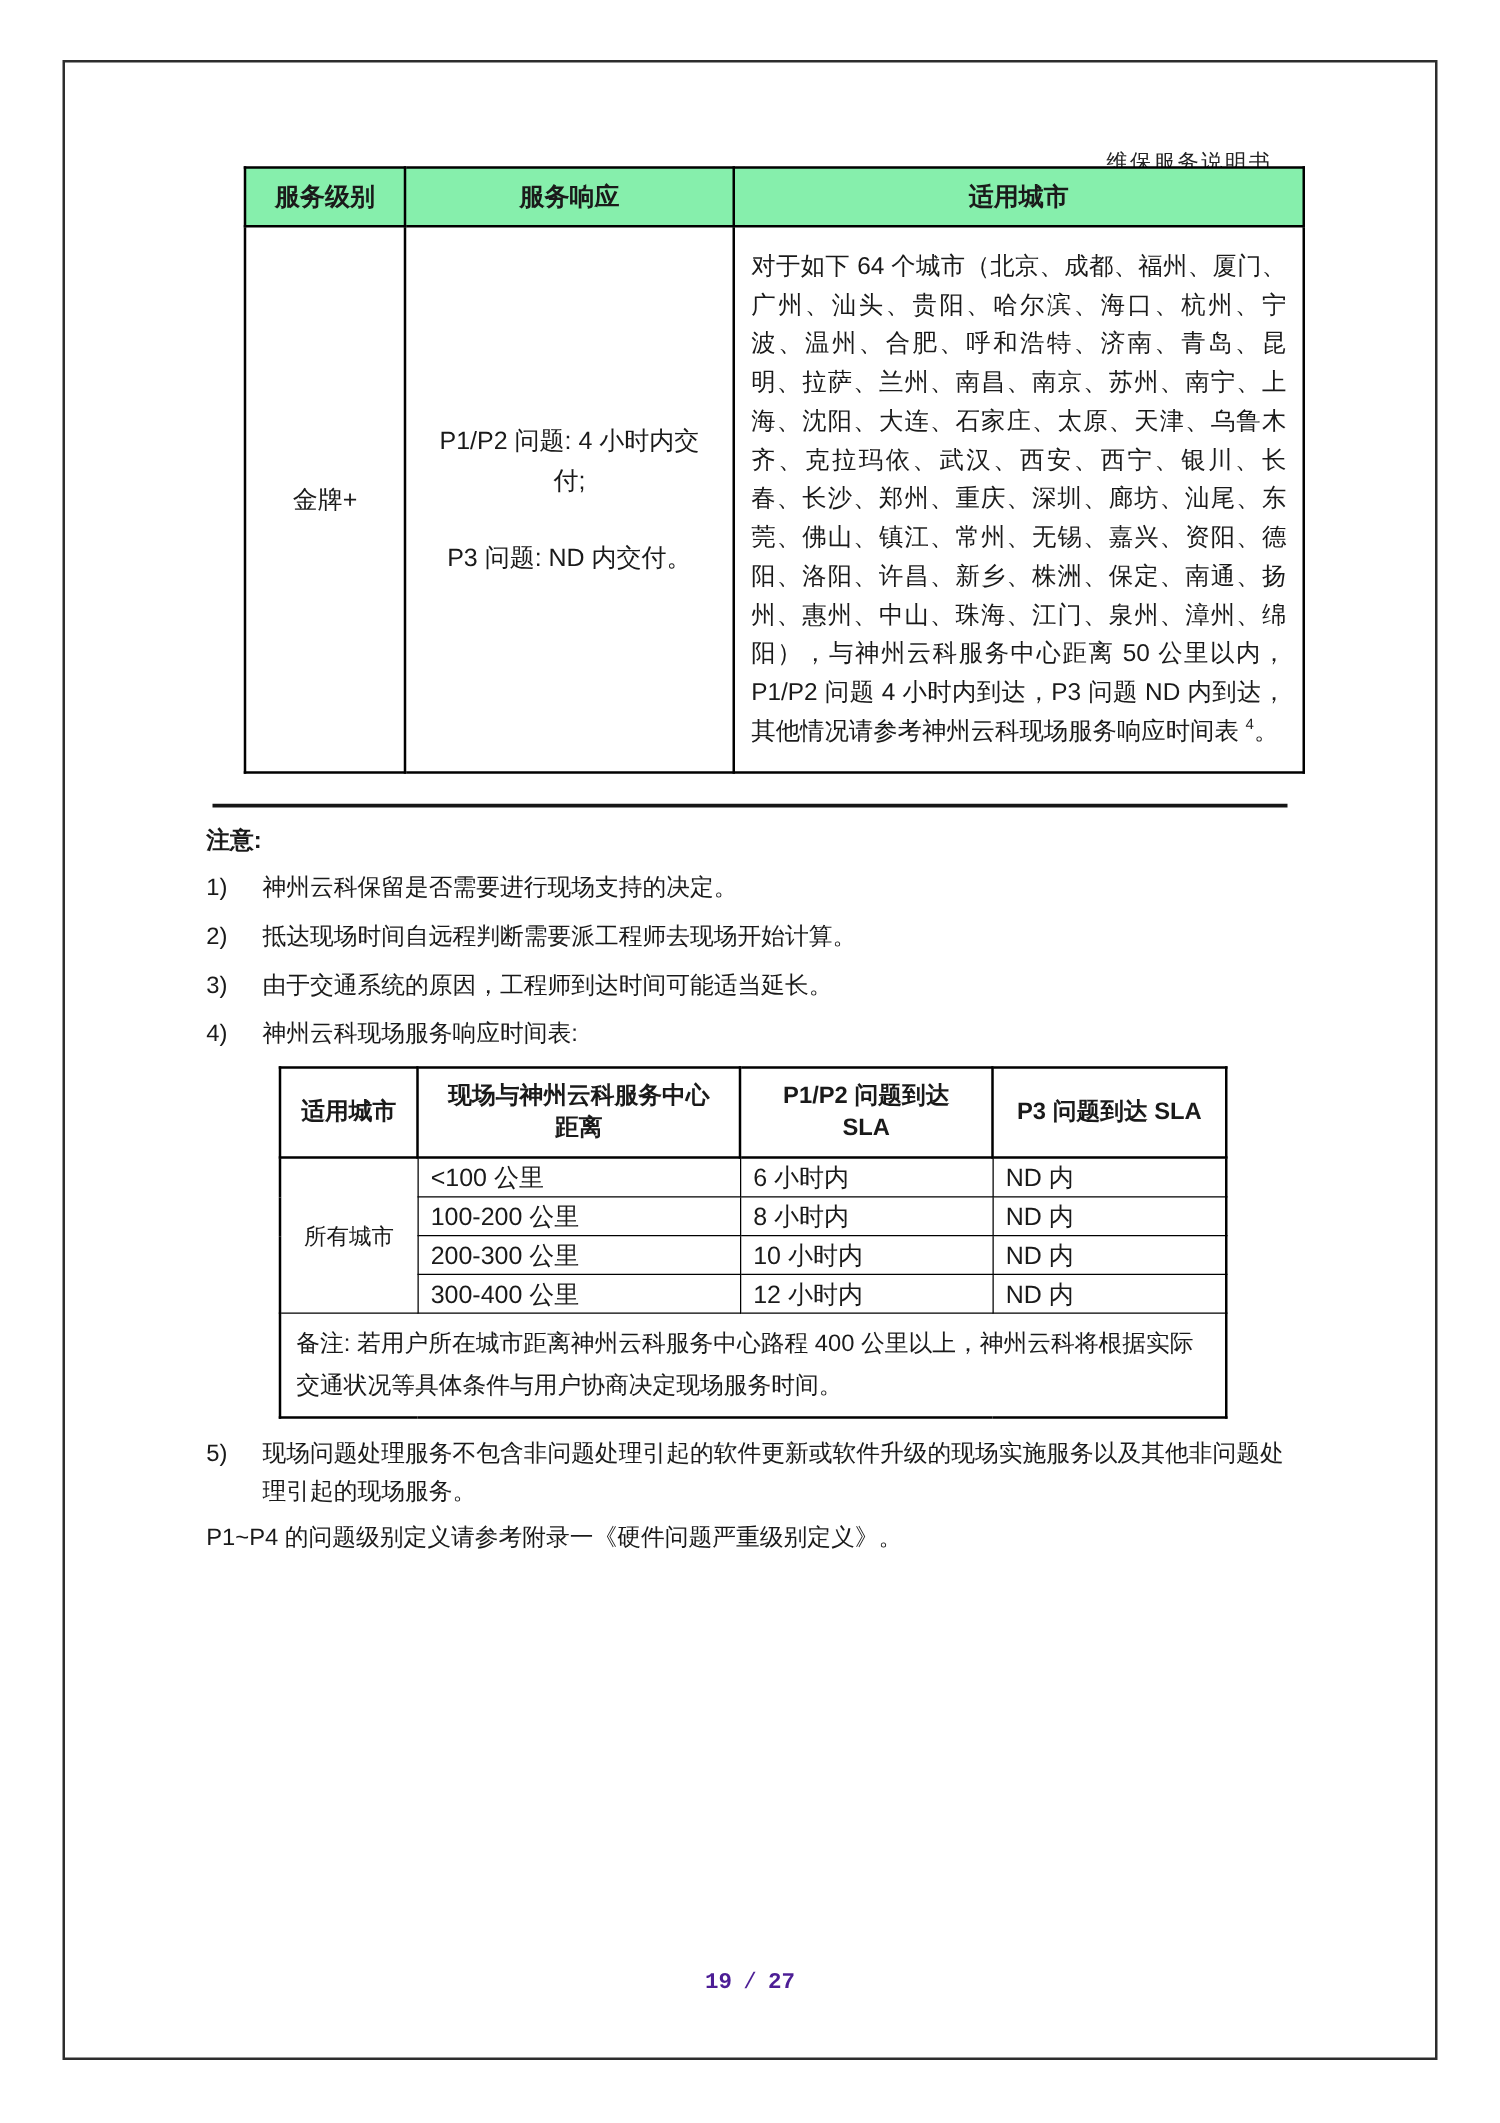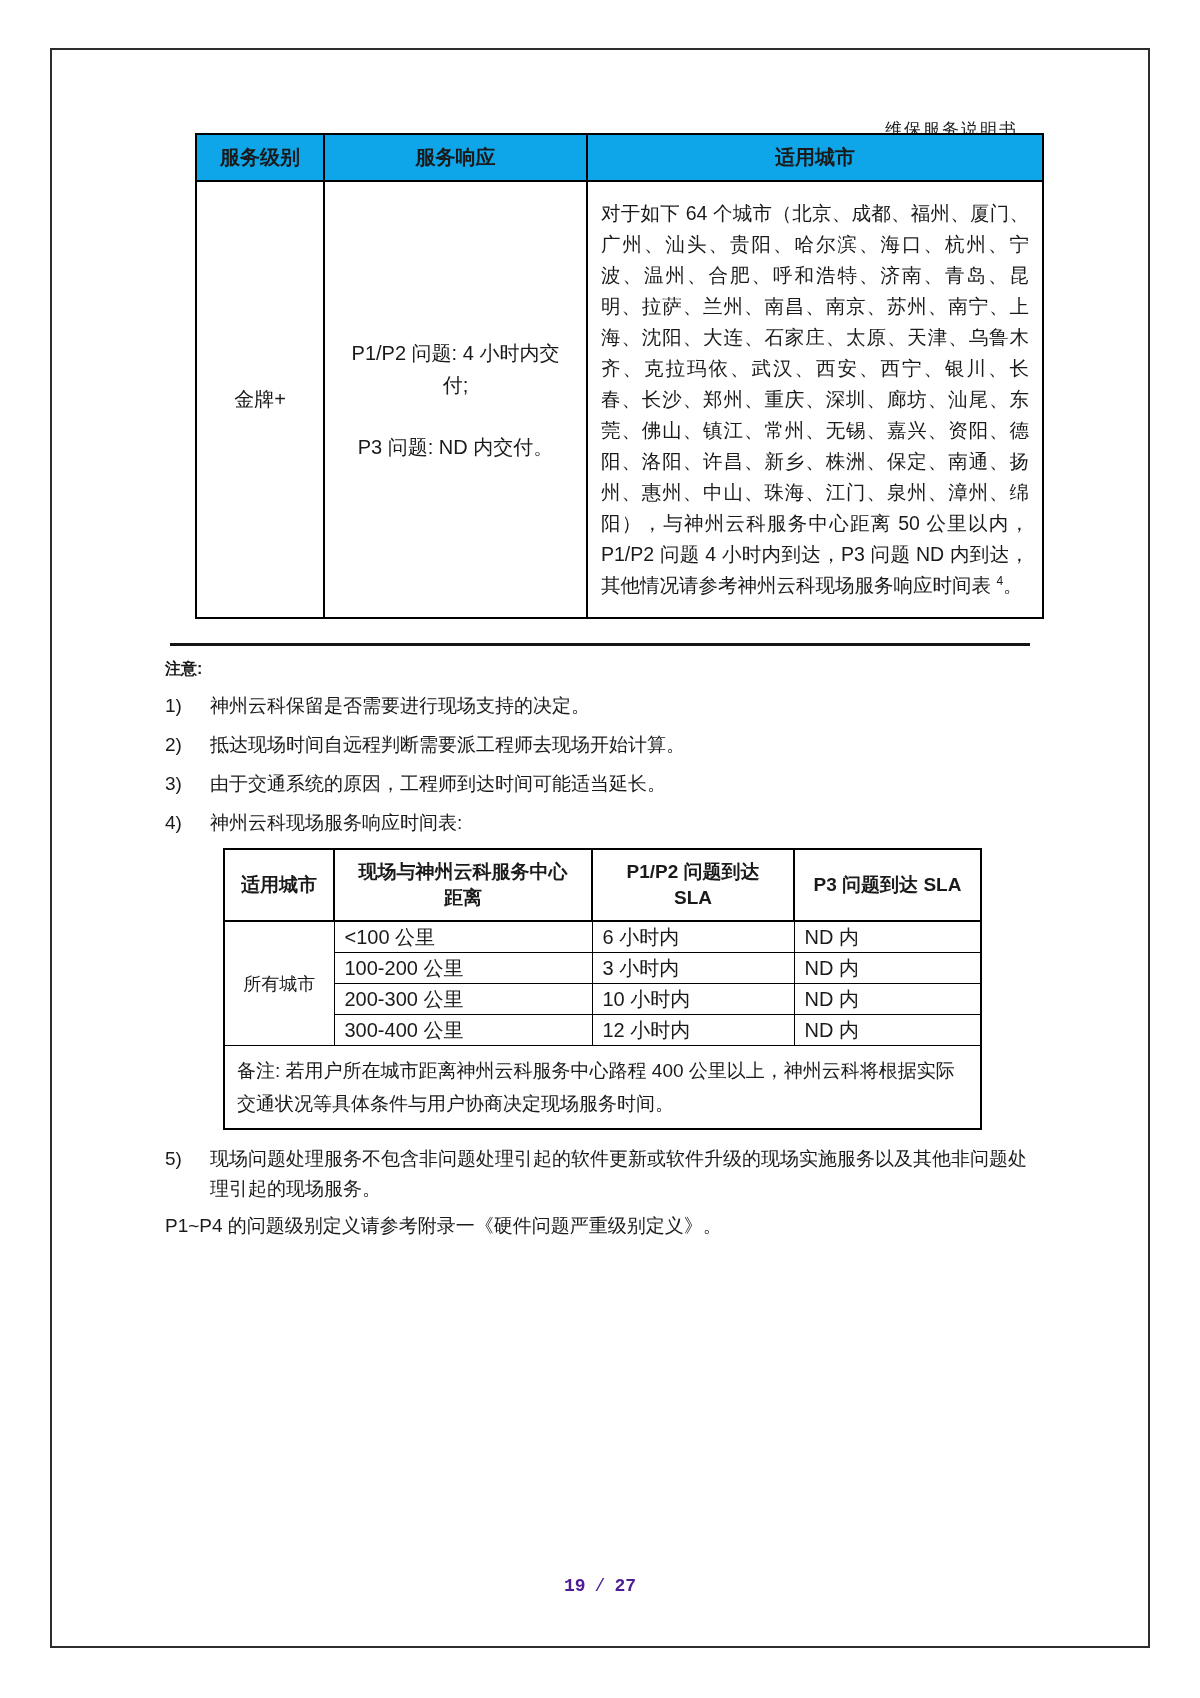--- a/index.html
+++ b/index.html
@@ -23,40 +23,40 @@
     font-family:"Liberation Serif","DejaVu Serif",serif;
     font-size:17px;letter-spacing:2px;color:#222;margin-top:40px;
   }
   .content{
     position:absolute;left:165px;top:133px;width:870px;
   }
   
   table{border-collapse:collapse;table-layout:fixed;}
   .t1{width:847px;margin-left:30px;border:2px solid #000;}
   .t1 th{
-    background:#0ea5e9;
+    background:#86efac;
     border:2px solid #000;
     font-size:20px;font-weight:bold;
     height:45px;text-align:center;vertical-align:middle;
     padding:0;
   }
   .t1 td{border:2px solid #000;vertical-align:middle;}
   .t1 .c-level{text-align:center;font-size:20px;}
   .t1 .c-resp{text-align:center;font-size:20px;line-height:32px;padding:0 18px;}
   .t1 .c-resp p{margin:0;}
   .t1 .c-resp p.first{margin-bottom:30px;}
   .t1 .c-cities{
     font-size:19.5px;line-height:31px;
     padding:16px 13px;
     text-align:justify;text-justify:inter-ideograph;
   }
   .t1 .c-cities sup{font-size:12px;line-height:0;}
   
   .divider{margin:24px 0 0 5px;width:860px;height:3px;background:#161616;}
-  .note-heading{margin-top:13px;font-size:16px;font-weight:bold;}
+  .note-heading{margin-top:13px;font-size:19px;font-weight:bold;}
   .note-item{margin-top:13px;display:flex;font-size:19px;line-height:26px;}
   .note-item .num{flex:0 0 45px;}
   .note-item .txt{flex:1 1 auto;}
   
   .t2{width:757px;margin:12px 0 0 58px;border:2px solid #000;}
   .t2 th{
     border:2px solid #000;background:#fff;
     font-size:19px;font-weight:bold;
     height:70px;text-align:center;vertical-align:middle;
     line-height:26px;padding:0 6px;
@@ -165,21 +165,21 @@
       </thead>
       <tbody>
         <tr>
           <td class="scope" rowspan="4">所有城市</td>
           <td>&lt;100 公里</td>
           <td>6 小时内</td>
           <td>ND 内</td>
         </tr>
         <tr>
           <td>100-200 公里</td>
-          <td>3 小时内</td>
+          <td>8 小时内</td>
           <td>ND 内</td>
         </tr>
         <tr>
           <td>200-300 公里</td>
           <td>10 小时内</td>
           <td>ND 内</td>
         </tr>
         <tr>
           <td>300-400 公里</td>
           <td>12 小时内</td>

